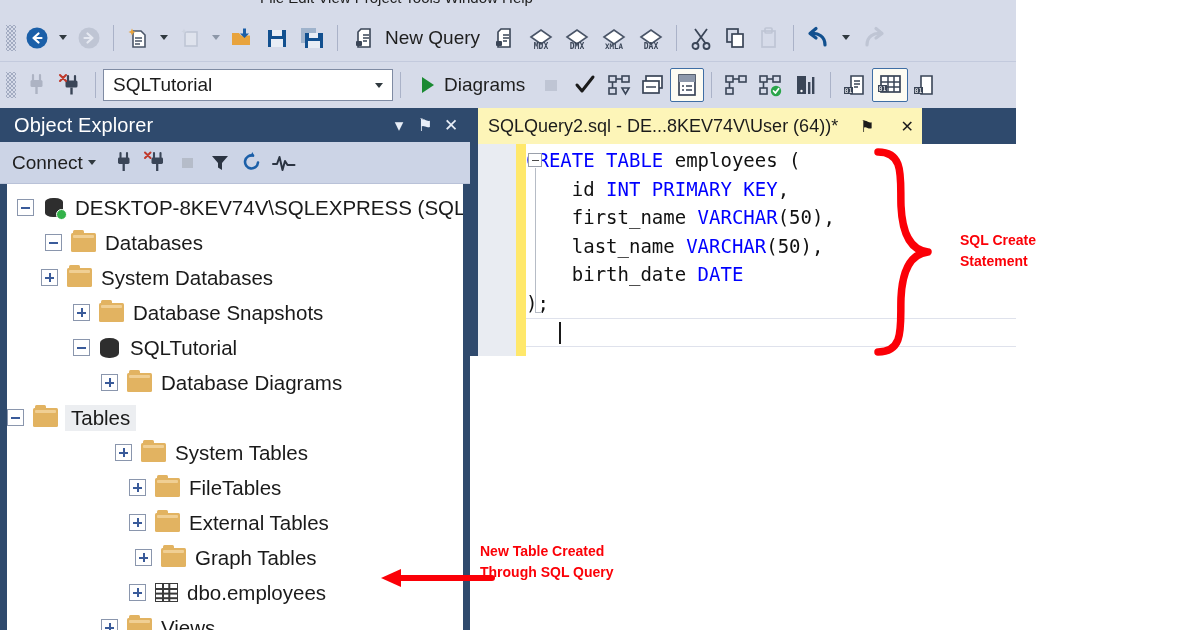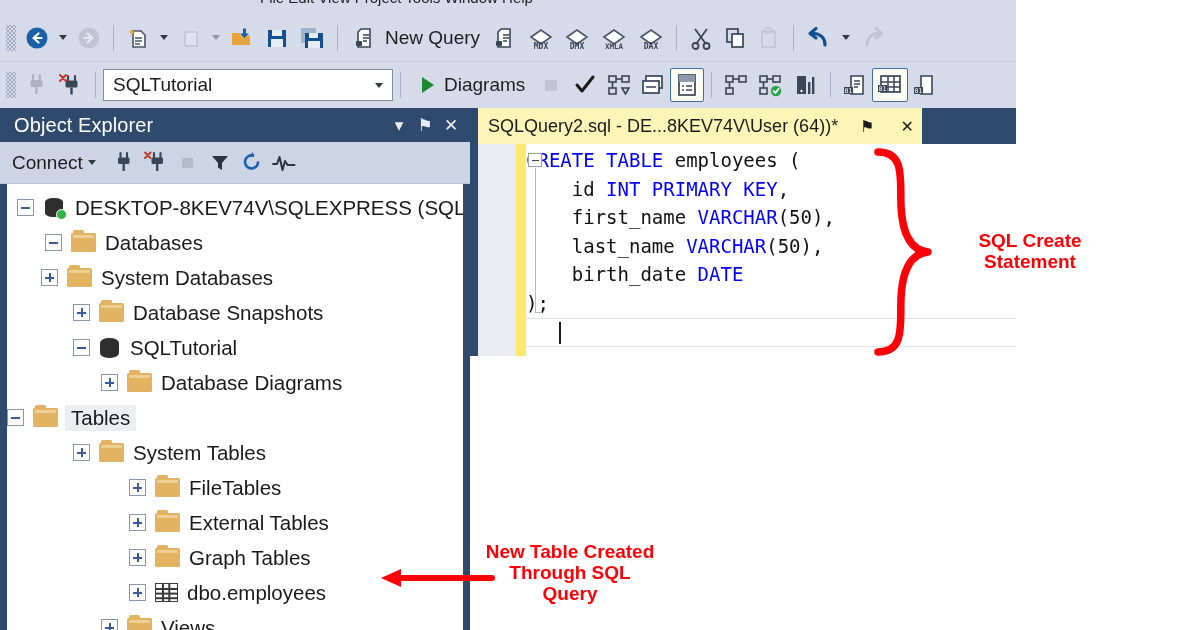--- a/index.html
+++ b/index.html
@@ -158,21 +158,21 @@
   .ed-foldline { position:absolute; left:56.5px; top:24px; width:1.4px; height:145px; background:#b6bcc6; }
   .ed-foldend { position:absolute; left:56.5px; top:168px; width:7px; height:1.4px; background:#b6bcc6; }
   .ed-curline {
     position:absolute; left:48px; top:174px; right:0; height:29px;
     border-top:1.5px solid #dfe2ec; border-bottom:1.5px solid #dfe2ec;
   }
   .ed-caret { position:absolute; left:81px; top:178px; width:2px; height:22px; background:#1a1a1a; }
   .ed-blank { position:absolute; left:8px; top:248px; width:538px; height:274px; background:#fff; }
 
   
-  .anno { position:absolute; color:#fb0007; font-weight:bold; font-size:19px; line-height:21px; text-align:center; }
+  .anno { position:absolute; color:#fb0007; font-weight:bold; font-size:14px; line-height:21px; }
   #anno-create { left:960px; top:230px; width:140px; }
   #anno-newtable { left:480px; top:541px; width:180px; }
   svg.ovl { position:absolute; left:0; top:0; width:1200px; height:630px; pointer-events:none; }
 </style>
 </head>
 <body>
 
 <div id="root">
 
   <div id="ssms">
@@ -534,36 +534,36 @@
           <div class="node" style="padding-left: 94px;">
             <span class="exp plus"></span>
             <div class="ic-folder"></div>
             <span class="nlabel">Database Diagrams</span>
           </div>
           <div class="node" style="">
             <span class="exp"></span>
             <div class="ic-folder"></div>
             <span class="nlabel sel">Tables</span>
           </div>
-          <div class="node" style="padding-left: 66px;">
+          <div class="node" style="padding-left: 108px;">
             <span class="exp plus"></span>
             <div class="ic-folder"></div>
             <span class="nlabel">System Tables</span>
           </div>
           <div class="node" style="padding-left: 122px;">
             <span class="exp plus"></span>
             <div class="ic-folder"></div>
             <span class="nlabel">FileTables</span>
           </div>
           <div class="node" style="padding-left: 122px;">
             <span class="exp plus"></span>
             <div class="ic-folder"></div>
             <span class="nlabel">External Tables</span>
           </div>
-          <div class="node" style="padding-left: 122px;">
+          <div class="node" style="padding-left: 122px; margin-left: 6px;">
             <span class="exp plus"></span>
             <div class="ic-folder"></div>
             <span class="nlabel">Graph Tables</span>
           </div>
           <div class="node" style="padding-left: 122px;">
             <span class="exp plus"></span>
             <div class="ic-table"></div>
             <span class="nlabel">dbo.employees</span>
           </div>
           <div class="node" style="padding-left: 94px;">

